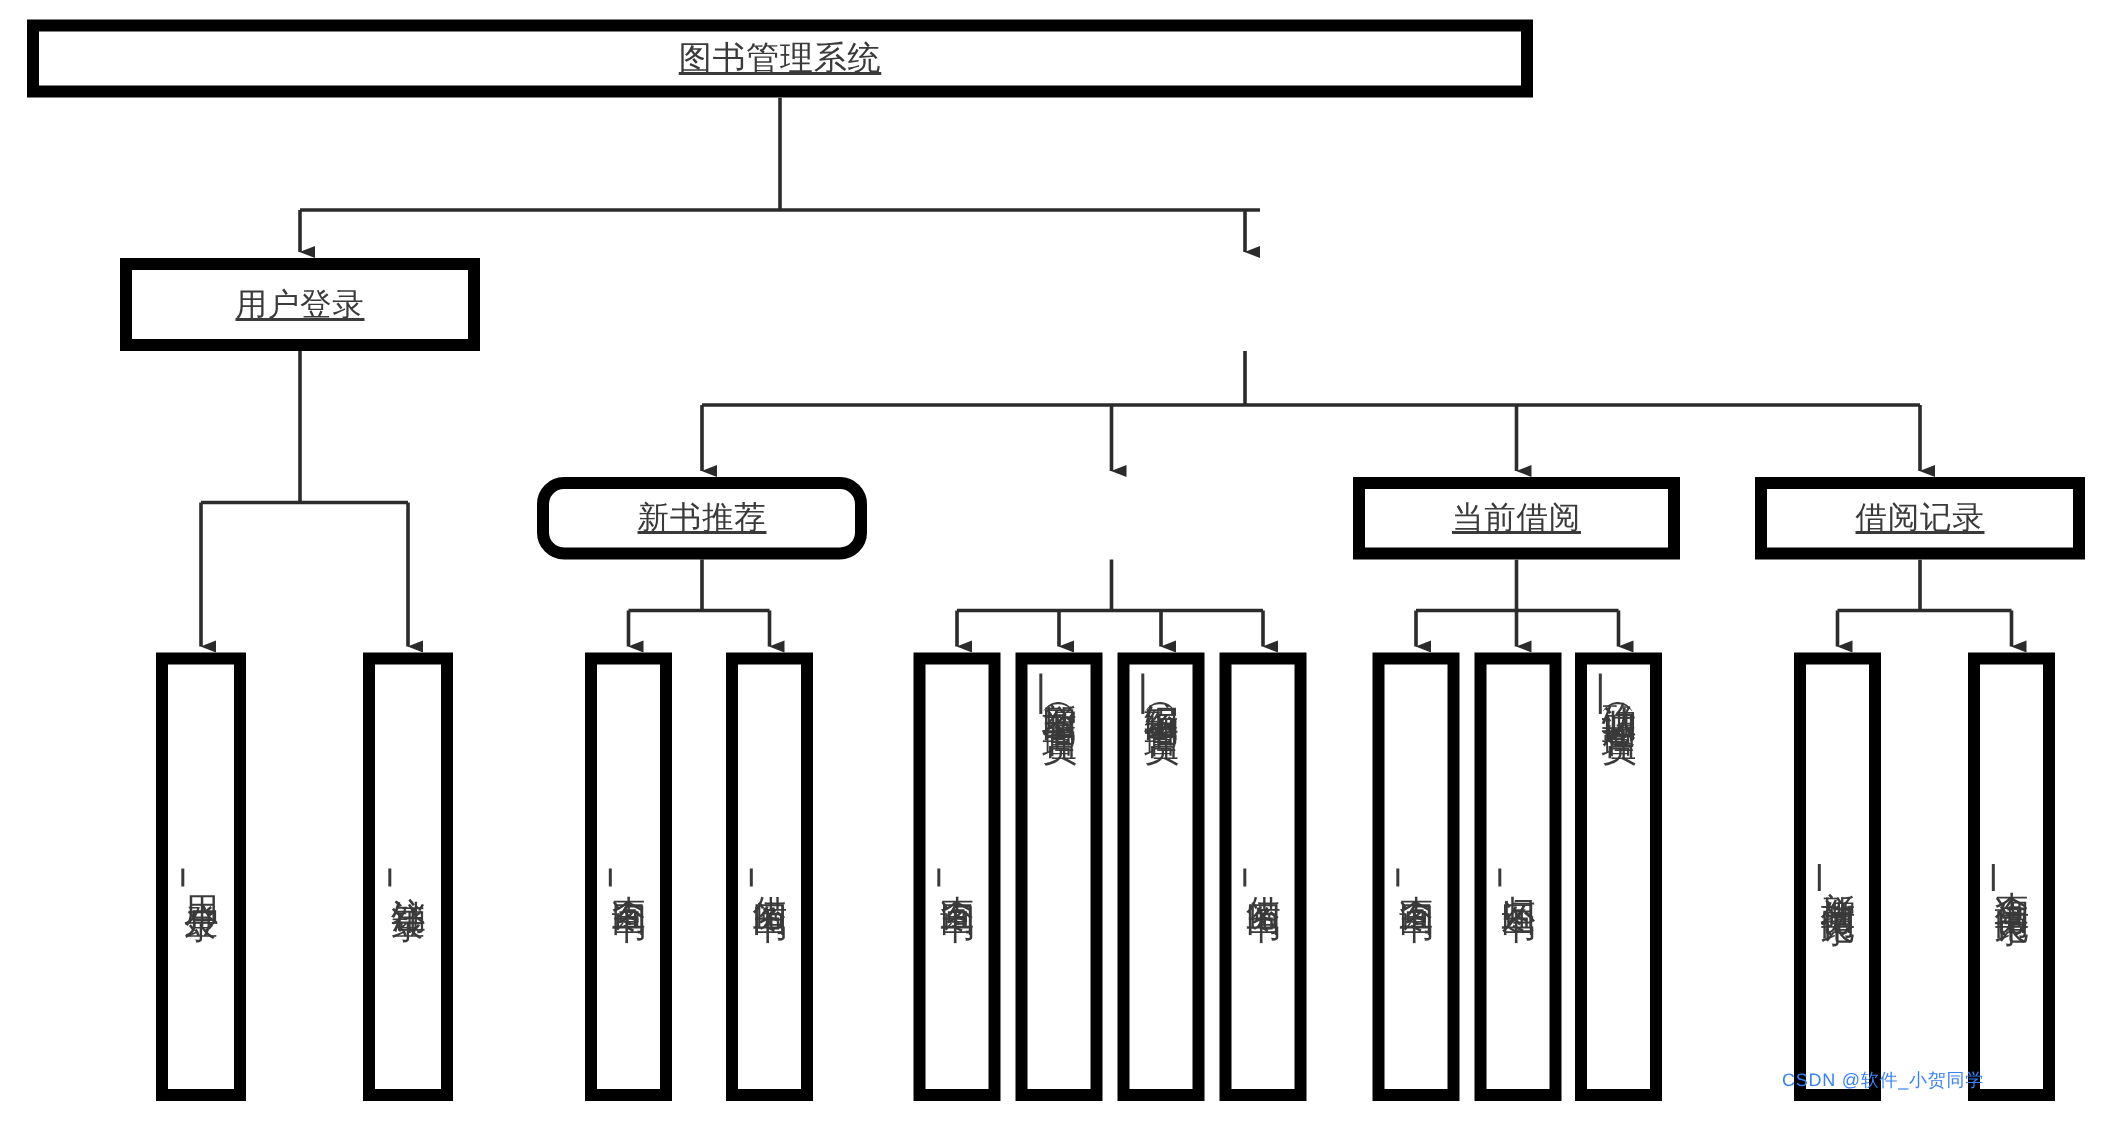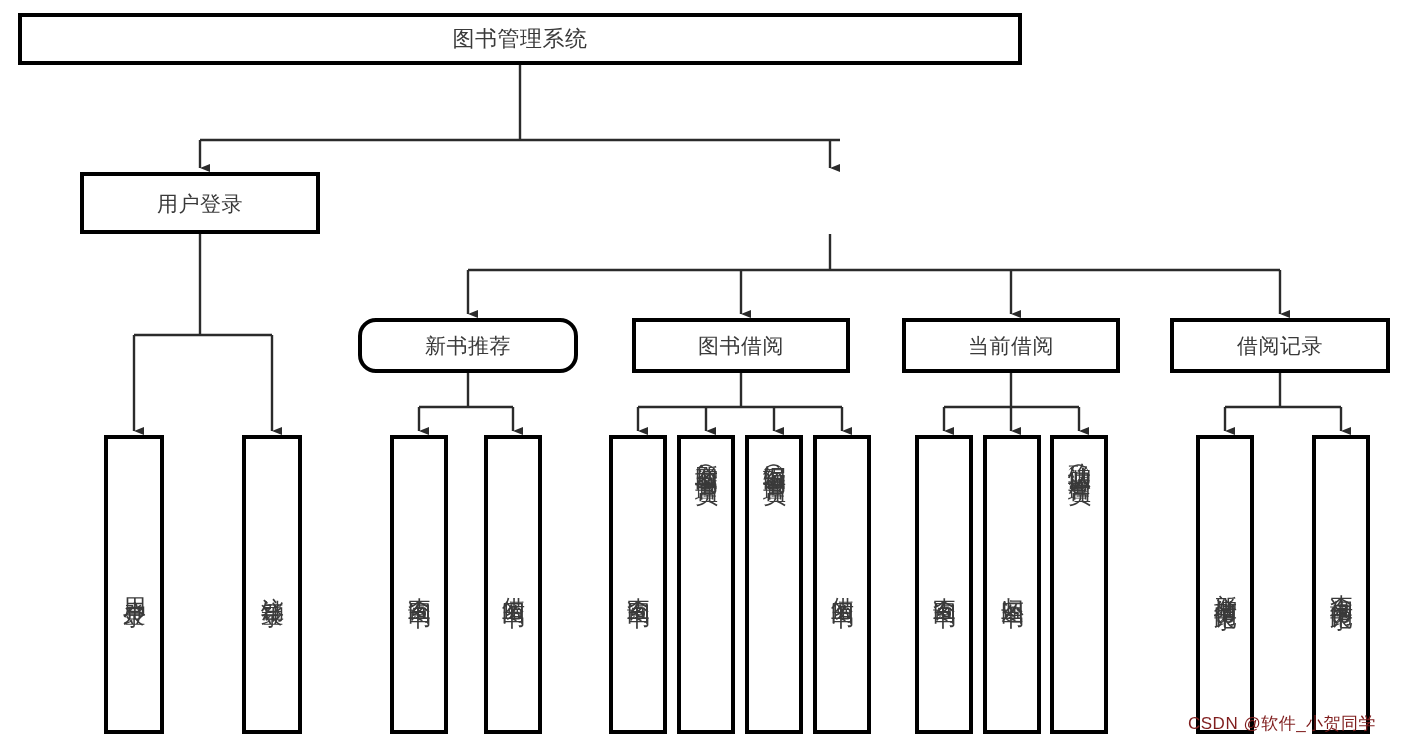--- a/index.html
+++ b/index.html
@@ -23,26 +23,27 @@
     position: absolute;
     left: 0;
     top: 0;
     width: 1405px;
     height: 747px;
     pointer-events: none;
   }
   .node {
     position: absolute;
     box-sizing: border-box;
-    border: 4px solid #000000;
+    border: 8px solid #000000;
     background: #ffffff;
     display: flex;
     align-items: center;
     justify-content: center;
     color: #3a3a3a;
+    text-decoration: underline;
   }
   .node-label {
     display: block;
     text-align: center;
     color: #3a3a3a;
     letter-spacing: 0.5px;
   }
   
   .node.horiz .node-label {
     font-size: 21px;
@@ -68,22 +69,22 @@
   }
   
   .node.vert.centered {
     align-items: center;
     padding-top: 0;
   }
   .watermark {
     position: absolute;
     left: 1188px;
     top: 712px;
-    font-size: 17px;
-    color: #7f1d1d;
+    font-size: 12px;
+    color: #3b82f6;
     white-space: nowrap;
     letter-spacing: 0.5px;
     text-align: right;
   }
 </style>
 </head>
 <body>
 
 <div id="diagram-root">
 
@@ -145,23 +146,20 @@
 
   <div class="node horiz" style="left:80px; top:172px; width:240px; height:62px;">
     <span class="node-label">用户登录</span>
   </div>
 
 
   <div class="node horiz" style="left:358px; top:318px; width:220px; height:55px;border-radius:18px;">
     <span class="node-label">新书推荐</span>
   </div>
 
-  <div class="node horiz" style="left:632px; top:318px; width:218px; height:55px;">
-    <span class="node-label">图书借阅</span>
-  </div>
 
   <div class="node horiz" style="left:1170px; top:318px; width:220px; height:55px;">
     <span class="node-label">借阅记录</span>
   </div>
 
   <div class="node horiz" style="left:902px; top:318px; width:218px; height:55px;">
     <span class="node-label">当前借阅</span>
   </div>
 
   <div class="node vert centered" style="left:104px; top:435px; width:60px; height:299px;">

